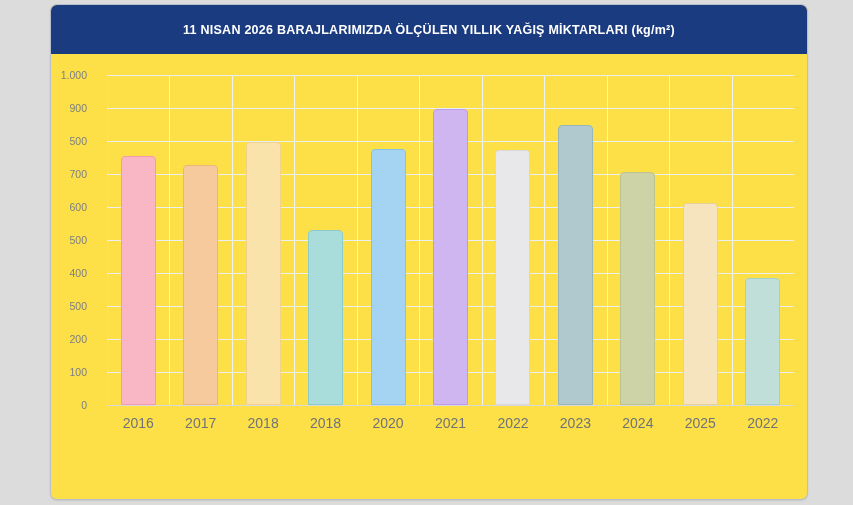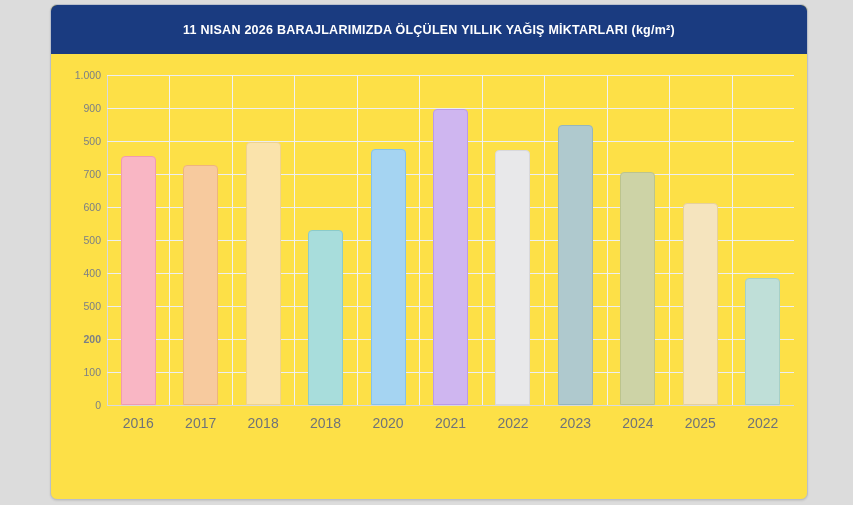--- a/index.html
+++ b/index.html
@@ -87,21 +87,21 @@
     left: 0;
     top: 0;
     width: 1px;
     height: 100%;
     background: #d8dadd;
   }
 
   .ytick {
     position: absolute;
     right: 100%;
-    margin-right: 6px;
+    margin-right: 20px;
     transform: translateY(-50%);
     font-size: 10.5px;
     color: #7b7f86;
     white-space: nowrap;
   }
 
   .bar {
     position: absolute;
     bottom: 0;
     border-radius: 4px 4px 0 0;
@@ -177,21 +177,21 @@
           <div class="vgridline" style="left: 312.273px;"></div>
           <div class="vgridline" style="left: 374.727px;"></div>
           <div class="vgridline" style="left: 437.182px;"></div>
           <div class="vgridline" style="left: 499.636px;"></div>
           <div class="vgridline" style="left: 562.091px;"></div>
           <div class="vgridline" style="left: 624.545px;"></div>
         </div>
       <div id="ytick-layer">
           <div class="ytick" style="top: 330px;">0</div>
           <div class="ytick" style="top: 297px;">100</div>
-          <div class="ytick" style="top: 264px; font-weight: bold;">200</div>
+          <div class="ytick" style="top: 264px;">200</div>
           <div class="ytick" style="top: 231px;">500</div>
           <div class="ytick" style="top: 198px;">400</div>
           <div class="ytick" style="top: 165px;">500</div>
           <div class="ytick" style="top: 132px;">600</div>
           <div class="ytick" style="top: 99px;">700</div>
           <div class="ytick" style="top: 66px;">500</div>
           <div class="ytick" style="top: 33px;">900</div>
           <div class="ytick" style="top: 0px;">1.000</div>
         </div>
       <div id="bars-layer">

